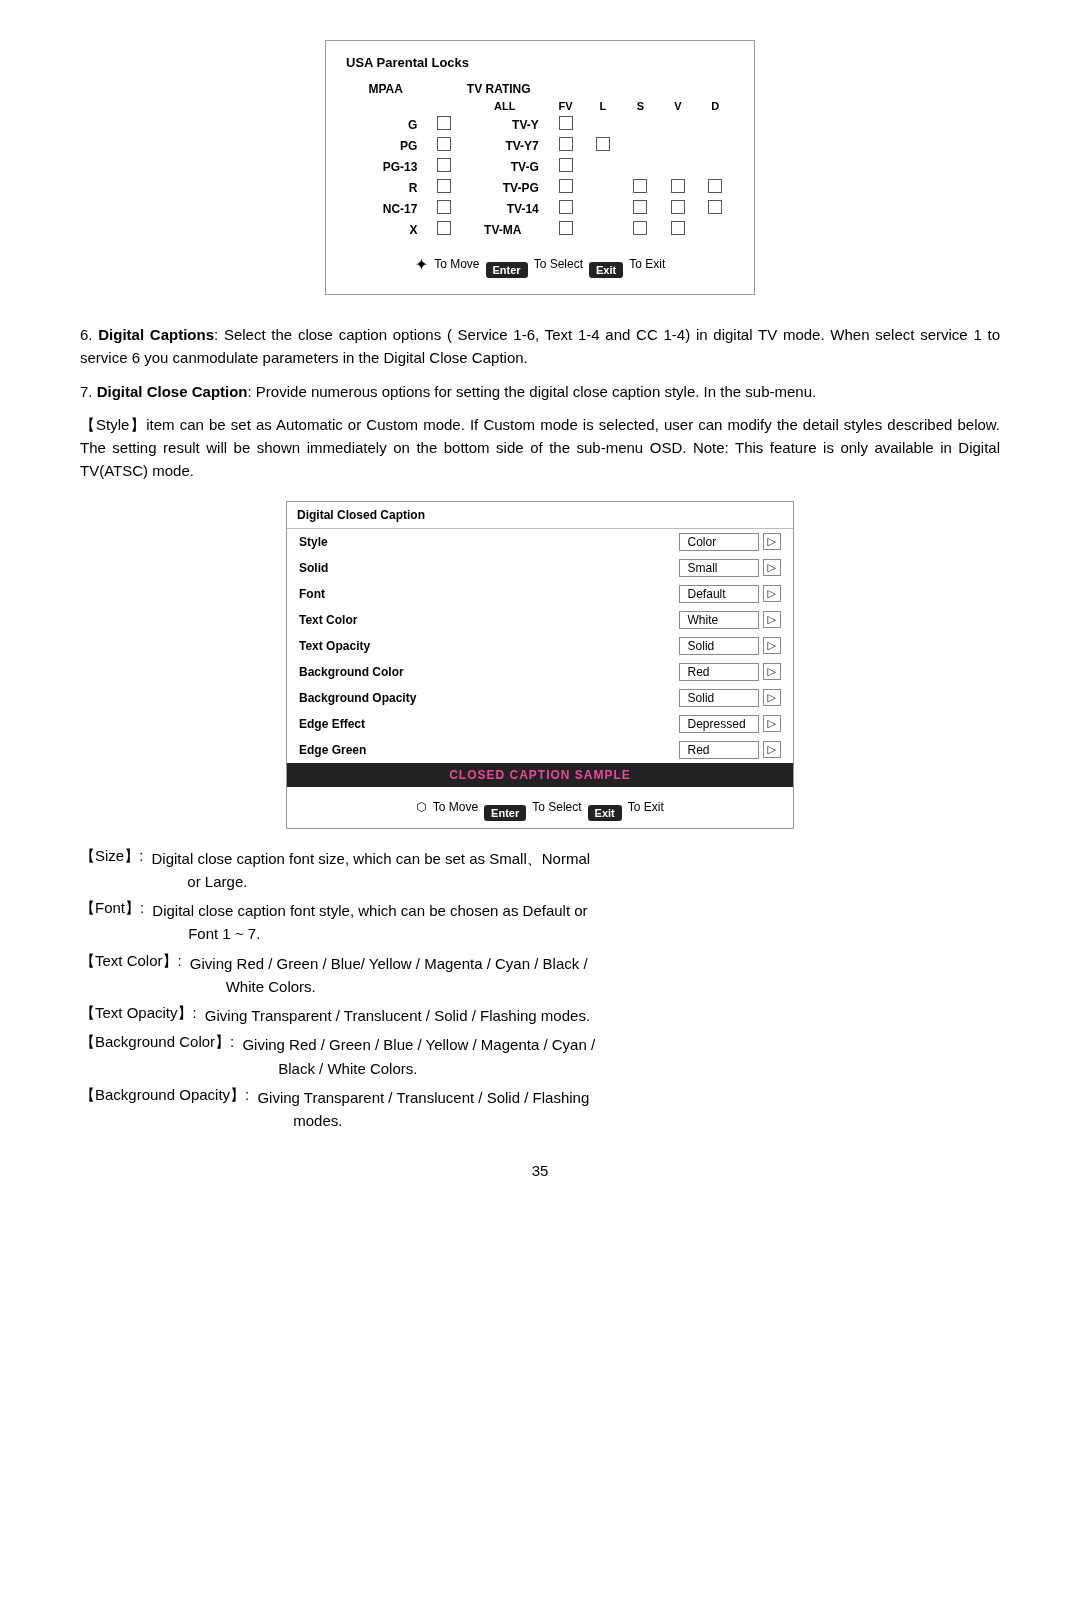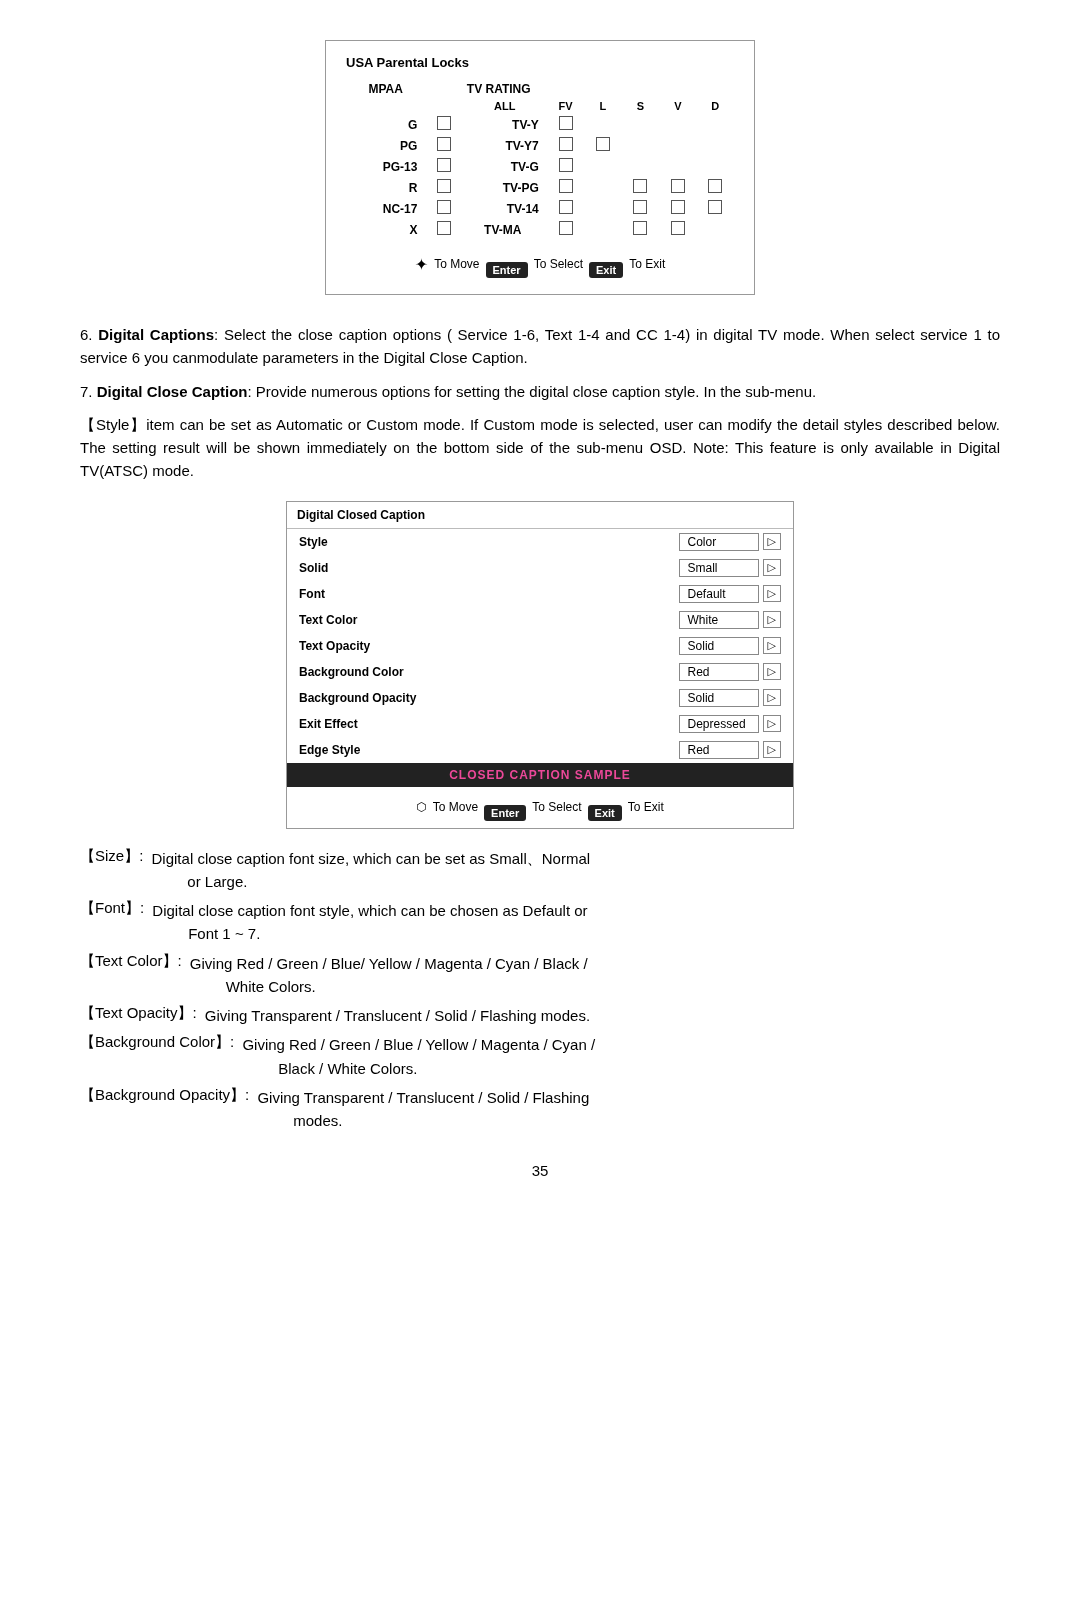--- a/index.html
+++ b/index.html
@@ -352,29 +352,29 @@
 
       <div class="dcc-row">
         <span class="row-label">Background Opacity</span>
         <div class="row-value">
           <span class="value-box">Solid</span>
           <span class="arrow-right">▷</span>
         </div>
       </div>
 
       <div class="dcc-row">
-        <span class="row-label">Exit Effect</span>
+        <span class="row-label">Edge Effect</span>
         <div class="row-value">
           <span class="value-box">Depressed</span>
           <span class="arrow-right">▷</span>
         </div>
       </div>
 
       <div class="dcc-row">
-        <span class="row-label">Edge Style</span>
+        <span class="row-label">Edge Green</span>
         <div class="row-value">
           <span class="value-box">Red</span>
           <span class="arrow-right">▷</span>
         </div>
       </div>
 
     </div>
     <div class="dcc-sample-bar">CLOSED CAPTION SAMPLE</div>
     <div class="dcc-nav-hint">
       <span>⬡</span>

